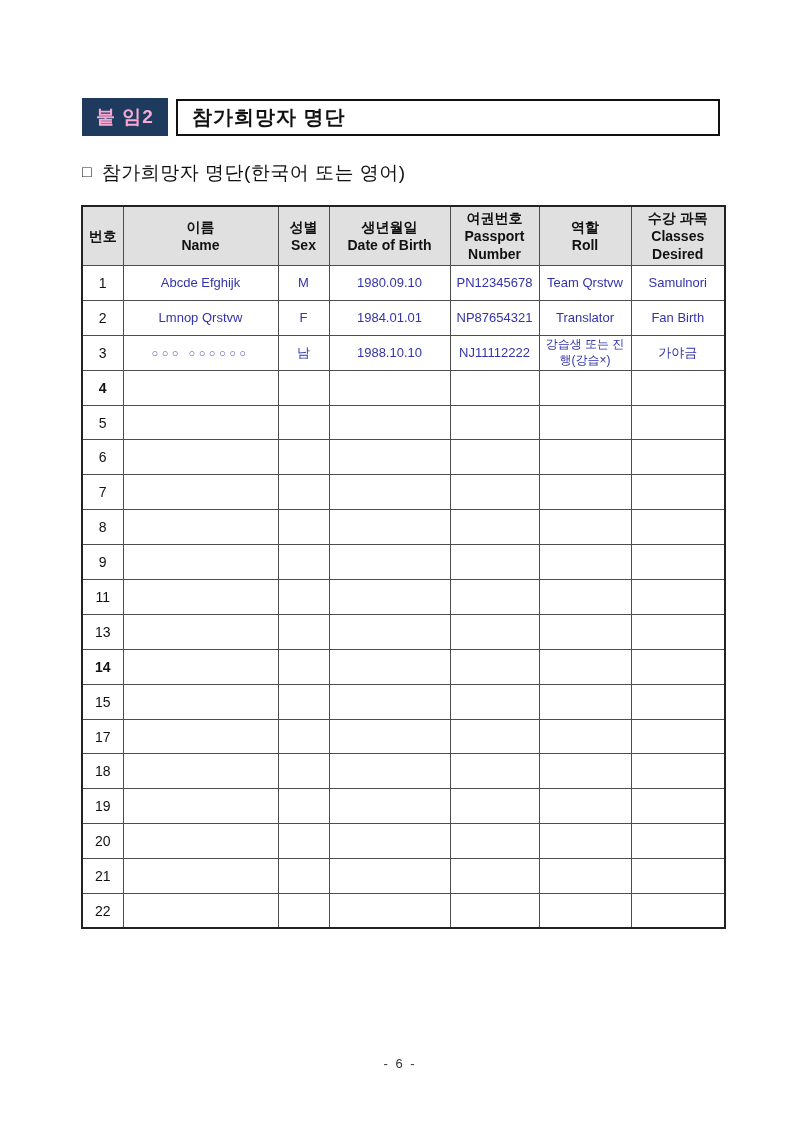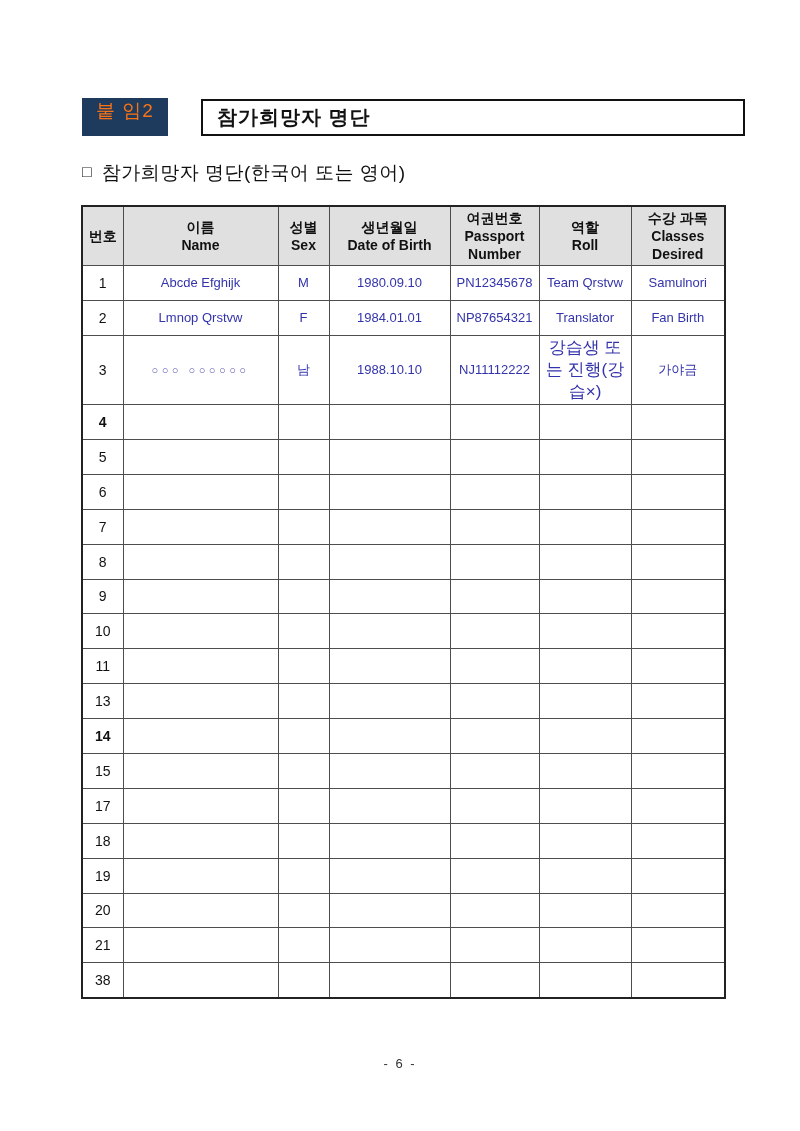--- a/index.html
+++ b/index.html
@@ -2,24 +2,24 @@
 <html><head>
 <meta charset="utf-8">
 <style>
   * { margin:0; padding:0; box-sizing:border-box; }
   html,body { width:800px; height:1131px; background:#ffffff;
     font-family:"Liberation Sans","DejaVu Sans",sans-serif; }
   .page { position:relative; width:800px; height:1131px; background:#fff; overflow:hidden; }
 
   
   .badge { position:absolute; left:82px; top:98px; width:86px; height:38px;
-    background:#1e3a5c; color:#f97316; font-size:19px; font-weight:normal;
-    display:flex; align-items:flex-start; justify-content:center; letter-spacing:1px; }
+    background:#1e3a5c; color:#f9a8d4; font-size:19px; font-weight:bold;
+    display:flex; align-items:center; justify-content:center; letter-spacing:1px; }
   .title-box { position:absolute; left:176px; top:99px; width:544px; height:37px;
-    background:#ffffff; border:2px solid #111; display:flex; align-items:center;margin-left:25px; }
+    background:#ffffff; border:2px solid #111; display:flex; align-items:center; }
   .title-box .title-text { font-size:20px; font-weight:bold; color:#111;
     padding-left:14px; letter-spacing:1px; }
 
   
   .section-heading { position:absolute; left:82px; top:160px; display:flex;
     align-items:center; gap:10px; color:#111; }
   .section-heading .bullet { font-size:16px; font-weight:normal; color:#222;
     position:relative; top:-1px; }
   .section-heading .txt { font-size:19px; font-weight:normal; letter-spacing:0.5px; }
 
@@ -28,21 +28,21 @@
     border-collapse:collapse; table-layout:fixed; border:2px solid #222; }
   .roster th, .roster td { border:1px solid #4d4d4d; text-align:center;
     vertical-align:middle; overflow:hidden; }
   .roster thead th { height:59px; background:#e0e0e0; color:#111;
     font-size:14px; font-weight:bold; line-height:18px; padding:2px 1px; }
   .roster tbody td { height:34.9px; background:#ffffff; font-size:13px;
     color:#3333ab; padding:1px 3px; }
   .roster tbody td.cell-no { color:#111; font-size:14px; }
   .roster tbody td.cell-no.bold { font-weight:bold; }
   .roster td.circles { font-size:11px; letter-spacing:3.5px; color:#5555ad; }
-  .roster td.small { font-size:17px; line-height:1.3; }
+  .roster td.small { font-size:12px; line-height:1.3; }
   .roster .u { text-underline-offset:2px; }
 
   
   .footer { position:absolute; left:0; top:1056px; width:100%;
     text-align:center; font-size:13px; color:#333; letter-spacing:2px; }
 </style>
 </head>
 <body>
 
 <div class="page">
@@ -177,29 +177,20 @@
         <tr>
           <td class="cell-no">9</td>
           <td class="cell-name"></td>
           <td class="cell-sex"></td>
           <td class="cell-dob"></td>
           <td class="cell-passport"></td>
           <td class="cell-roll"></td>
           <td class="cell-classes"></td>
         </tr>
         <tr>
-          <td class="cell-no">10</td>
-          <td class="cell-name"></td>
-          <td class="cell-sex"></td>
-          <td class="cell-dob"></td>
-          <td class="cell-passport"></td>
-          <td class="cell-roll"></td>
-          <td class="cell-classes"></td>
-        </tr>
-        <tr>
           <td class="cell-no">11</td>
           <td class="cell-name"></td>
           <td class="cell-sex"></td>
           <td class="cell-dob"></td>
           <td class="cell-passport"></td>
           <td class="cell-roll"></td>
           <td class="cell-classes"></td>
         </tr>
         <tr>
           <td class="cell-no">13</td>
@@ -267,21 +258,21 @@
         <tr>
           <td class="cell-no">21</td>
           <td class="cell-name"></td>
           <td class="cell-sex"></td>
           <td class="cell-dob"></td>
           <td class="cell-passport"></td>
           <td class="cell-roll"></td>
           <td class="cell-classes"></td>
         </tr>
         <tr>
-          <td class="cell-no">38</td>
+          <td class="cell-no">22</td>
           <td class="cell-name"></td>
           <td class="cell-sex"></td>
           <td class="cell-dob"></td>
           <td class="cell-passport"></td>
           <td class="cell-roll"></td>
           <td class="cell-classes"></td>
         </tr>
       </tbody>
   </table>
 

